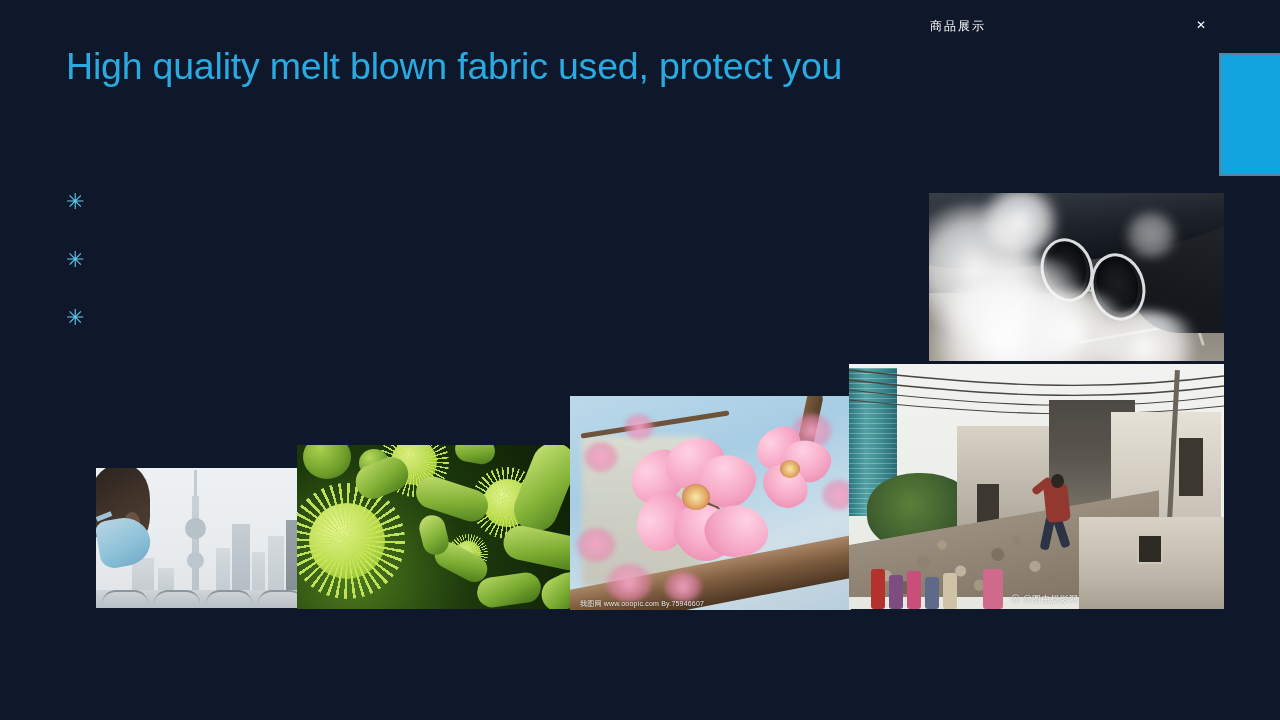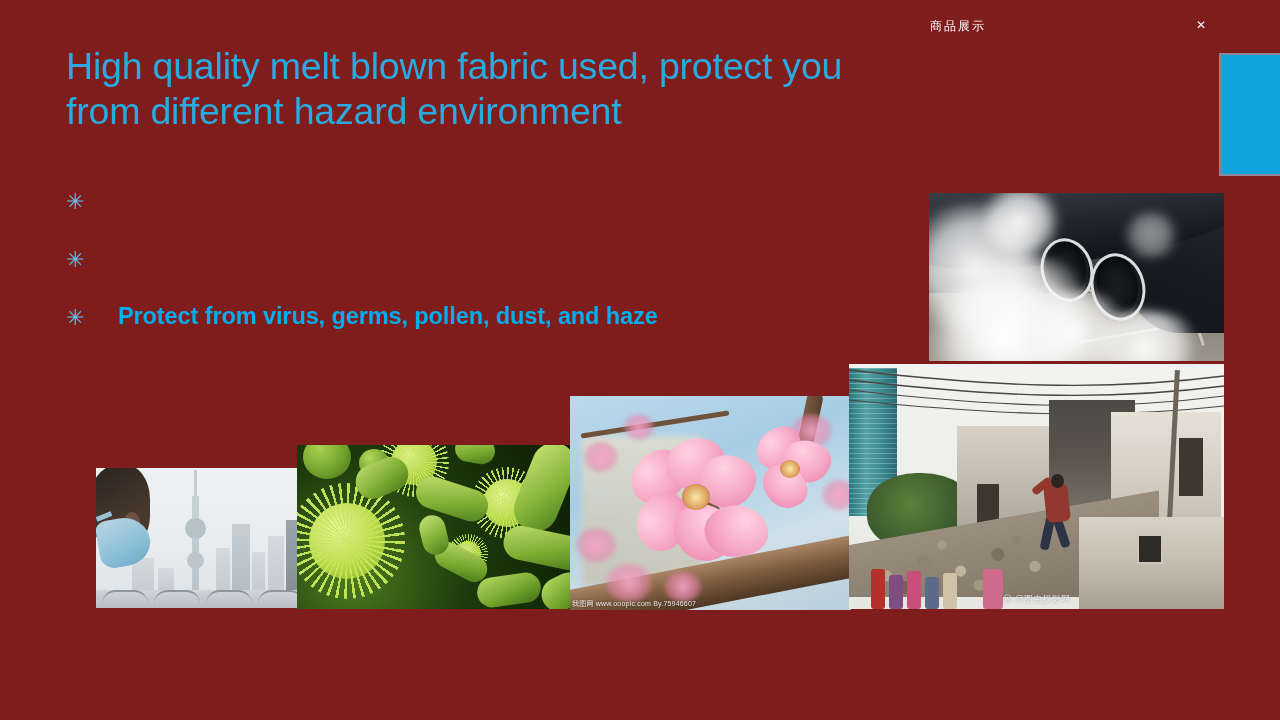--- a/index.html
+++ b/index.html
@@ -8,21 +8,21 @@
     padding: 0;
     background: #ffffff;
   }
   body {
     font-family: "Liberation Sans", sans-serif;
   }
   #slide {
     position: relative;
     width: 1280px;
     height: 720px;
-    background: #7f1d1d;
+    background: #0f172a;
     overflow: hidden;
   }
 
   
   .accent-bar {
     position: absolute;
     left: 1221px;
     top: 55px;
     width: 59px;
     height: 119px;
@@ -104,20 +104,21 @@
   .photo .inner { position: absolute; inset: 0; }
   .photo .wm {
     position: absolute;
     z-index: 40;
     font-size: 7px;
     color: rgba(255,255,255,0.88);
     white-space: nowrap;
     letter-spacing: 0.2px;
     text-shadow: 0 0 2px rgba(0,0,0,0.45);
     user-select: none;
+    margin-left: 8px;
   }
 
   
   #photo-smog { left: 96px; top: 468px; width: 205px; height: 140px; }
   #photo-smog .sky {
     position: absolute; inset: 0;
     background: linear-gradient(180deg, #eef1f3 0%, #e9ecef 55%, #dfe3e6 100%);
   }
   #photo-smog .tower {
     position: absolute; bottom: 16px; left: 96px; width: 7px; height: 96px;
@@ -395,36 +396,34 @@
 
 <div id="slide">
 
   <div class="watermark-top">商品展示</div>
   <div class="watermark-top-right">✕</div>
 
   <div class="accent-bar"></div>
 
   <div class="title">
     <div>High quality melt blown fabric used, protect you</div>
-    <div>from different hazard environment</div>
   </div>
 
   <div class="bullets">
 
     <div class="bullet-row">
       <span class="bullet-mark">✳</span>
     </div>
 
     <div class="bullet-row">
       <span class="bullet-mark">✳</span>
     </div>
 
     <div class="bullet-row">
       <span class="bullet-mark">✳</span>
-      <span class="bullet-text">Protect from virus, germs,  pollen,  dust, and haze</span>
     </div>
 
   </div>
 
   <div class="photo" id="photo-smog">
     <div class="inner">
       <div class="sky"></div>
       <div class="bldg b1"></div>
       <div class="bldg b2"></div>
       <div class="spire"></div>

